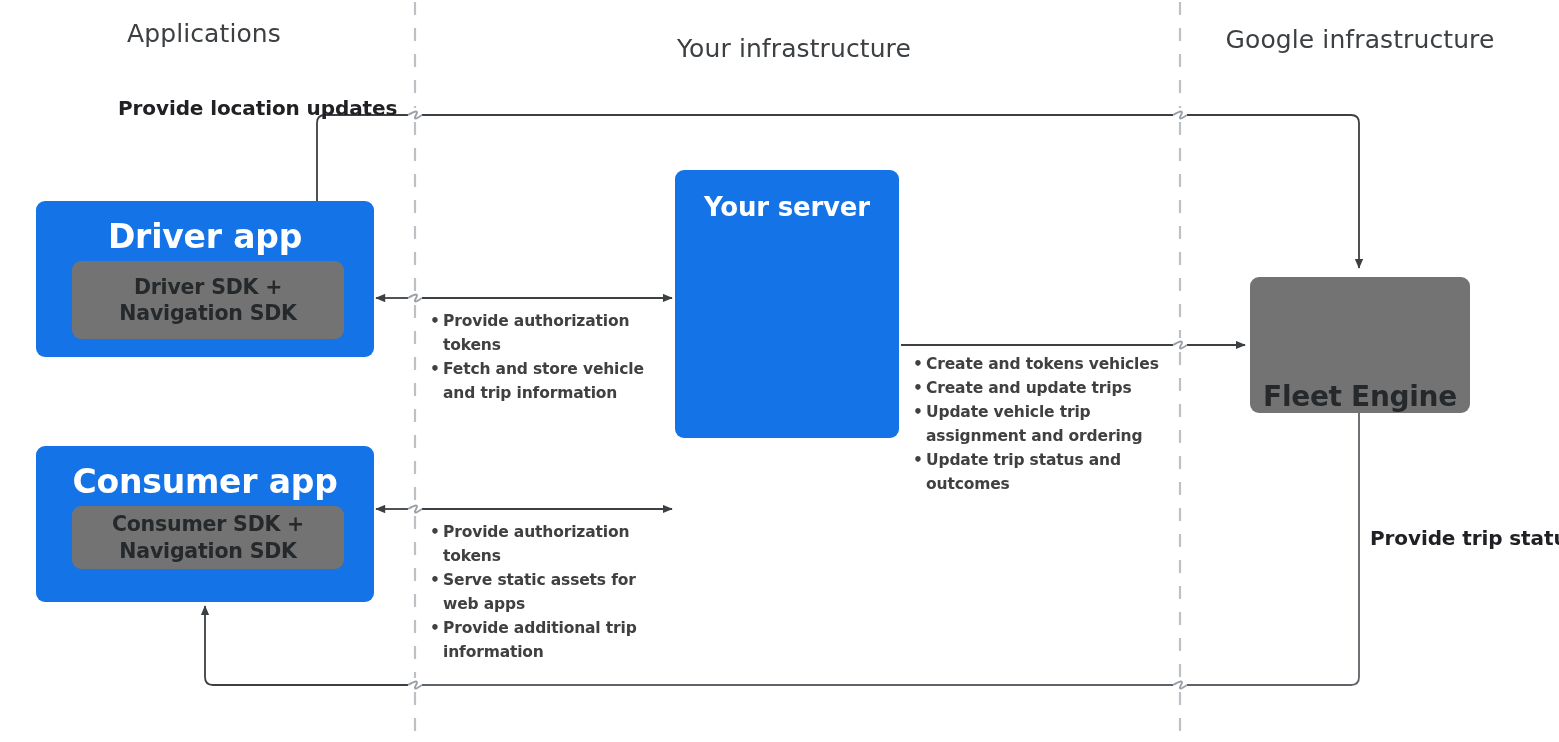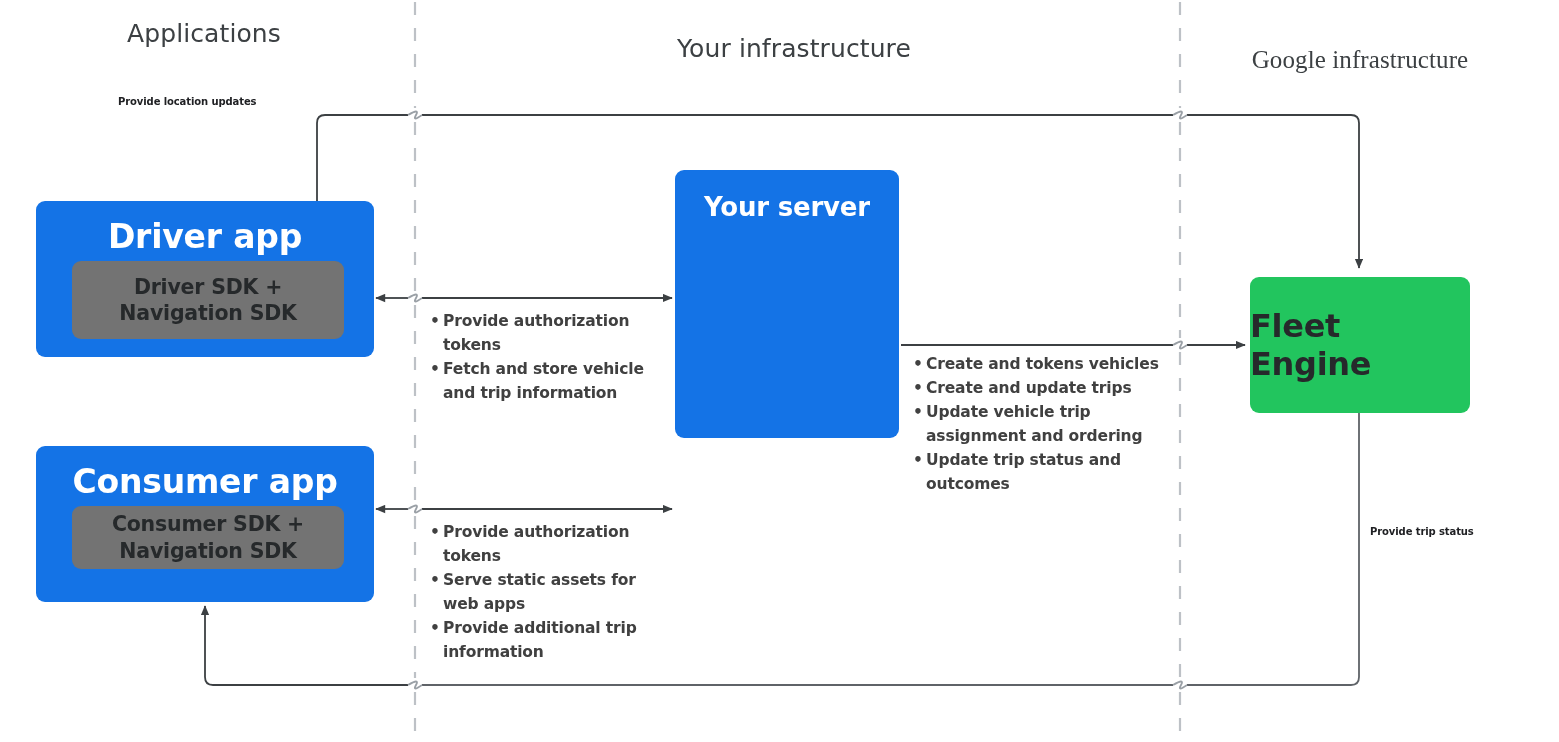--- a/index.html
+++ b/index.html
@@ -18,21 +18,21 @@
     font-size:25px;
     font-weight:400;
     color:#3c4043;
     letter-spacing:0.1px;
     white-space:nowrap;
     text-align:center;
   }
 
   .edge-label{
     position:absolute;
-    font-size:10px;
+    font-size:20px;
     font-weight:700;
     color:#202124;
     white-space:nowrap;
     letter-spacing:-0.1px;
   }
 
   .node{
     position:absolute;
     box-sizing:border-box;
   }
@@ -57,27 +57,27 @@
     align-items:center;
     justify-content:center;
     text-align:center;
     color:#26292b;
     font-size:20.5px;
     font-weight:700;
     line-height:1.28;
     letter-spacing:-0.2px;
   }
   .yellow-box{
-    background:#22c55e;
+    background:#737373;
     border-radius:9px;
     display:flex;
-    align-items:center;
+    align-items:flex-end;
     justify-content:center;
     color:#26292b;
-    font-size:32px;
+    font-size:28px;
     font-weight:700;
     letter-spacing:-0.3px;
   }
   .server-title{
     position:absolute;
     left:0;right:0;
     top:22px;
     text-align:center;
     color:#ffffff;
     font-size:26px;
@@ -164,21 +164,21 @@
       <path d="M1359,413 L1359,677 Q1359,685 1351,685 L1187,685"></path>
       <path d="M1173,685 L422,685"></path>
       <path d="M408,685 L213,685 Q205,685 205,677 L205,606" marker-end="url(#arrowEnd)" stroke="#3c4043"></path>
       <path d="M1173,685 Q1185,678 1181,685 Q1177,692 1187,685" stroke="#9aa0a6"></path>
       <path d="M408,685 Q420,678 416,685 Q412,692 422,685" stroke="#9aa0a6"></path>
     </g>
   </svg>
 
   <div class="col-header" style="left:54px;top:19px;width:300px;">Applications</div>
   <div class="col-header" style="left:644px;top:34px;width:300px;">Your infrastructure</div>
-  <div class="col-header" style="left:1210px;top:46px;width:300px;font-family:Liberation Serif, serif;">Google infrastructure</div>
+  <div class="col-header" style="left:1210px;top:25px;width:300px;">Google infrastructure</div>
 
   <div class="edge-label" style="left:118px;top:96px;">Provide location updates</div>
   <div class="edge-label" style="left:1370px;top:526px;">Provide trip status</div>
 
   <div class="node blue-box" style="left:36px;top:201px;width:338px;height:156px;">
     <div class="app-title" style="top:16px;">Driver app</div>
     <div class="yellow-inner" style="left:36px;top:60px;width:272px;height:78px;">
       <div>
         <div>Driver SDK +</div>
         <div>Navigation SDK</div>

